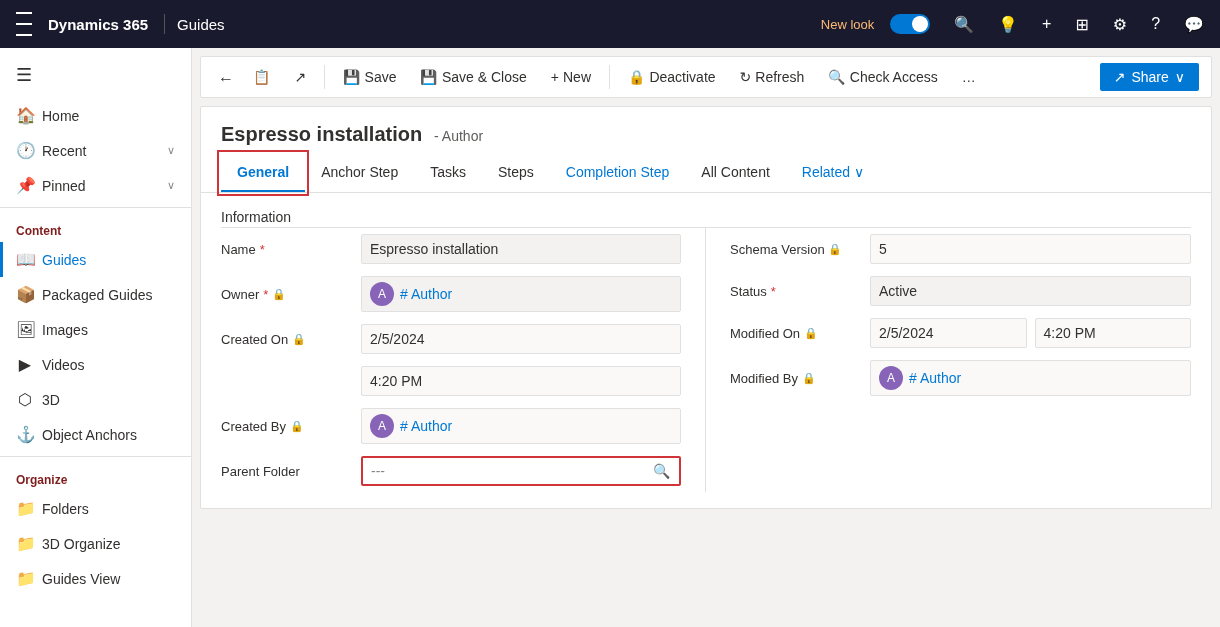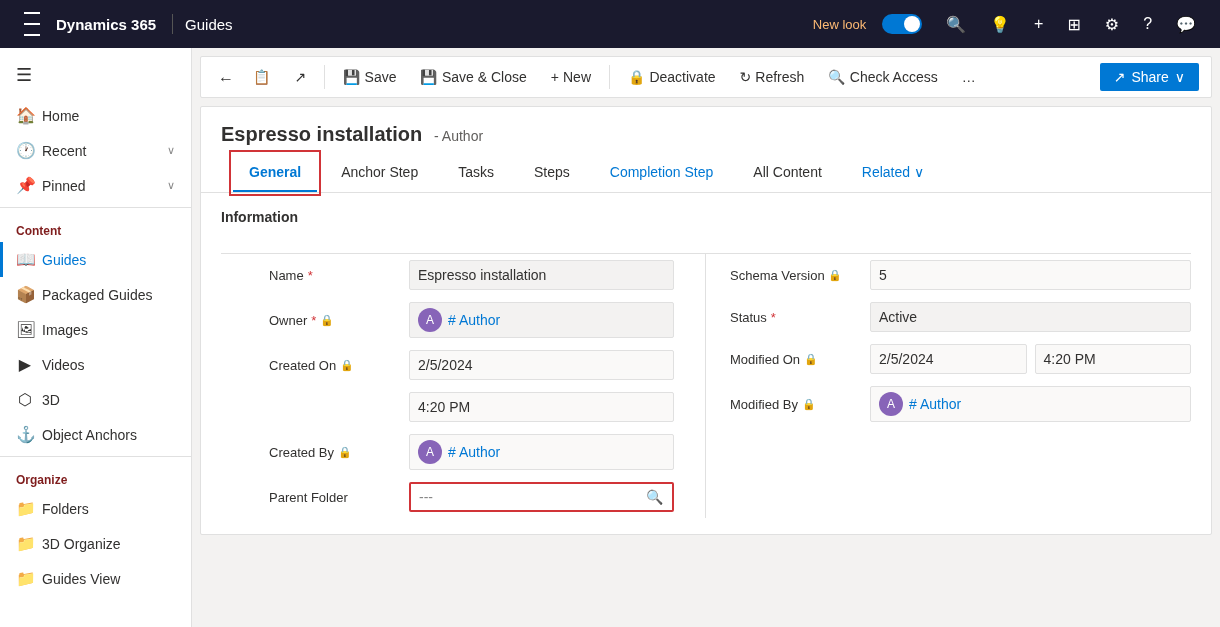--- a/index.html
+++ b/index.html
@@ -4,21 +4,21 @@
   <style>
     * { box-sizing: border-box; margin: 0; padding: 0; }
     body { font-family: 'Segoe UI', sans-serif; font-size: 14px; background: #f3f2f1; color: #323130; height: 627px; overflow: hidden; }
 
     
     .top-nav {
       background: #1a1a2e;
       height: 48px;
       display: flex;
       align-items: center;
-      padding: 0 16px;
+      padding: 0 8px;
       gap: 8px;
       color: white;
     }
     .top-nav-grid { display: grid; place-items: center; width: 32px; height: 32px; cursor: pointer; }
     .top-nav-grid span { display: block; width: 16px; height: 2px; background: white; margin: 2px 0; }
     .top-nav-title { font-size: 15px; font-weight: 600; color: white; margin-right: 4px; }
     .top-nav-divider { width: 1px; height: 20px; background: #555; margin: 0 4px; }
     .top-nav-app { font-size: 15px; color: white; }
     .top-nav-spacer { flex: 1; }
     .new-look-label { font-size: 13px; color: #fdba74; }
@@ -98,37 +98,37 @@
     }
     .record-header { padding: 16px 20px 8px; }
     .record-title { font-size: 20px; font-weight: 600; color: #323130; }
     .record-saved { font-size: 14px; color: #605e5c; margin-left: 8px; }
     .record-type { font-size: 13px; color: #605e5c; }
 
     
     .tabs-bar {
       display: flex; align-items: center;
       border-bottom: 1px solid #e0e0e0;
-      padding: 0 32px;
-      gap: 8px;
+      padding: 0 20px;
+      gap: 0;
     }
     .tab-item {
       padding: 10px 16px; cursor: pointer; font-size: 14px;
       color: #323130; border-bottom: 2px solid transparent;
       white-space: nowrap;
     }
     .tab-item.active {
       color: #0078d4; border-bottom: 2px solid #0078d4; font-weight: 600;
       outline: 2px solid #d13438; outline-offset: 2px;
     }
     .tab-item.link-style { color: #0078d4; }
 
     
     .form-section { padding: 16px 20px; }
-    .form-section-title { font-size: 14px; font-weight: 700; margin-bottom: 28px; }
+    .form-section-title { font-size: 14px; font-weight: 400; margin-bottom: 2px; }
     .form-row { display: flex; align-items: center; padding: 6px 0; min-height: 36px; }
     .form-label { width: 140px; font-size: 13px; color: #323130; flex-shrink: 0; display: flex; align-items: center; gap: 4px; }
     .form-label .req { color: #d13438; }
     .form-label .lock-icon { font-size: 11px; color: #888; }
     .form-field {
       flex: 1; background: #f3f2f1; border: 1px solid #e0e0e0;
       padding: 5px 8px; font-size: 14px; color: #323130; border-radius: 2px;
       font-family: 'Segoe UI', sans-serif; min-height: 30px; display: flex; align-items: center;
     }
     .form-field.readonly { background: #faf9f8; }
@@ -313,21 +313,21 @@
           <span>Related</span>
           <span> ∨</span>
         </div>
       </div>
 
       <div class="form-section">
         <div class="form-section-title">Information</div>
 
         <div style="display: grid; grid-template-columns: 1fr 1fr; gap: 0; border-top: 1px solid #e0e0e0;">
 
-          <div style="padding-right: 31px; border-right: 1px solid #e0e0e0; margin-left: 48px;">
+          <div style="padding-right: 24px; border-right: 1px solid #e0e0e0;">
 
             <div class="form-row">
               <div class="form-label">
                 <span>Name</span>
                 <span class="req">*</span>
               </div>
               <div class="form-field">
                 <span>Espresso installation</span>
               </div>
             </div>

